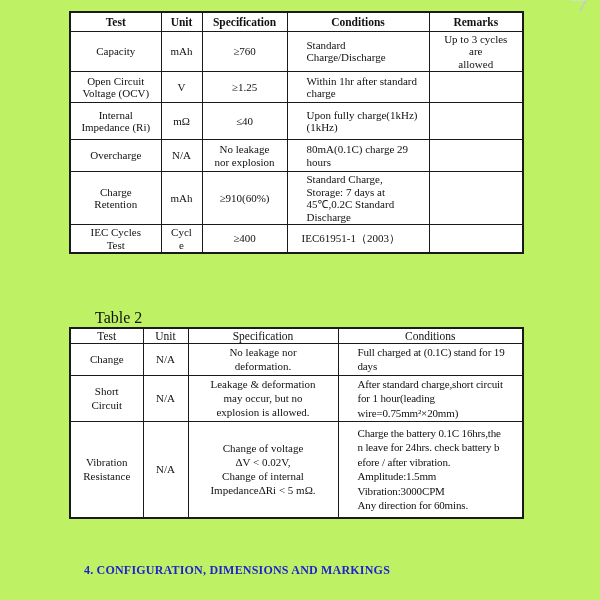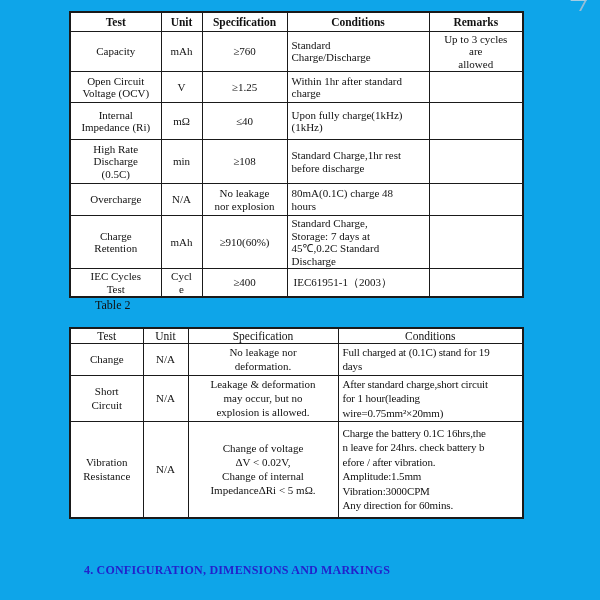--- a/index.html
+++ b/index.html
@@ -3,45 +3,45 @@
 <meta charset="utf-8">
 <style>
   * { box-sizing: border-box; }
   html, body { margin: 0; padding: 0; }
   body {
     width: 600px; height: 600px;
     background: #ffffff;
     font-family: "Liberation Serif", serif;
     color: #111111;
   }
-  .page { position: relative; width: 600px; height: 600px; overflow: hidden; background: #0ea5e9; }
+  .page { position: relative; width: 600px; height: 600px; overflow: hidden; background: #bef264; }
 
   table { border-collapse: collapse; table-layout: fixed; position: absolute; background: #fff; }
   .t1 { left: 69px; top: 11px;  width: 453px; border: 2px solid #1a1a1a; }
   .t2 { left: 69px; top: 327px; width: 453px; border: 2px solid #1a1a1a; }
 
   th, td {
     border: 1px solid #1a1a1a;
     padding: 1px 2px;
     font-size: 11px;
     vertical-align: middle;
     text-align: center;
     white-space: pre-line;
     overflow: hidden;
   }
   .t1 th { font-weight: bold;   font-size: 11.5px; white-space: nowrap; padding: 1px 0; }
   .t2 th { font-weight: normal; font-size: 11.5px; white-space: nowrap; padding: 0; }
   .t1 td { line-height: 12.5px; }
   .t2 td { line-height: 14px; }
 
-  .c-cond { text-align: left; padding-left: 4px; padding-right: 3px; }
-  .c-cond.indent { padding-left: 6px; }
+  .c-cond { text-align: left; padding-left: 19px; padding-right: 3px; }
+  .c-cond.indent { padding-left: 14px; }
   .t2 .c-cond { letter-spacing: -0.15px; line-height: 14.5px; }
 
-  .t2-caption { position: absolute; left: 95px; top: 298px; font-size: 12px; color: #111; text-align: right; }
+  .t2-caption { position: absolute; left: 95px; top: 309px; font-size: 16px; color: #111; text-align: right; }
 
   .sec-heading {
     position: absolute; left: 84px; top: 563px;
     font-size: 12px; font-weight: bold;
     color: #2222cc; letter-spacing: 0.2px;
   }
   .sec-body { position: absolute; left: 104px; top: 599px; font-size: 16px; color: #111; text-align: right; }
 
   .scan-artifact {
     position: absolute; left: 568px; top: 0;
@@ -98,36 +98,26 @@
       </tr>
       <tr style="height:37px">
         <td class="c-test">Internal
 Impedance (Ri)</td>
         <td class="c-unit">mΩ</td>
         <td class="c-spec">≤40</td>
         <td class="c-cond">Upon fully charge(1kHz)
 (1kHz)</td>
         <td class="c-rem"></td>
       </tr>
-      <tr style="height:44px">
-        <td class="c-test">High Rate
-Discharge
-(0.5C)</td>
-        <td class="c-unit">min</td>
-        <td class="c-spec">≥108</td>
-        <td class="c-cond">Standard Charge,1hr rest
-before discharge</td>
-        <td class="c-rem"></td>
-      </tr>
       <tr style="height:32px">
         <td class="c-test">Overcharge</td>
         <td class="c-unit">N/A</td>
         <td class="c-spec">No leakage
 nor explosion</td>
-        <td class="c-cond">80mA(0.1C) charge 48
+        <td class="c-cond">80mA(0.1C) charge 29
 hours</td>
         <td class="c-rem"></td>
       </tr>
       <tr style="height:53px">
         <td class="c-test">Charge
 Retention</td>
         <td class="c-unit">mAh</td>
         <td class="c-spec">≥910(60%)</td>
         <td class="c-cond">Standard Charge,
 Storage: 7 days at

